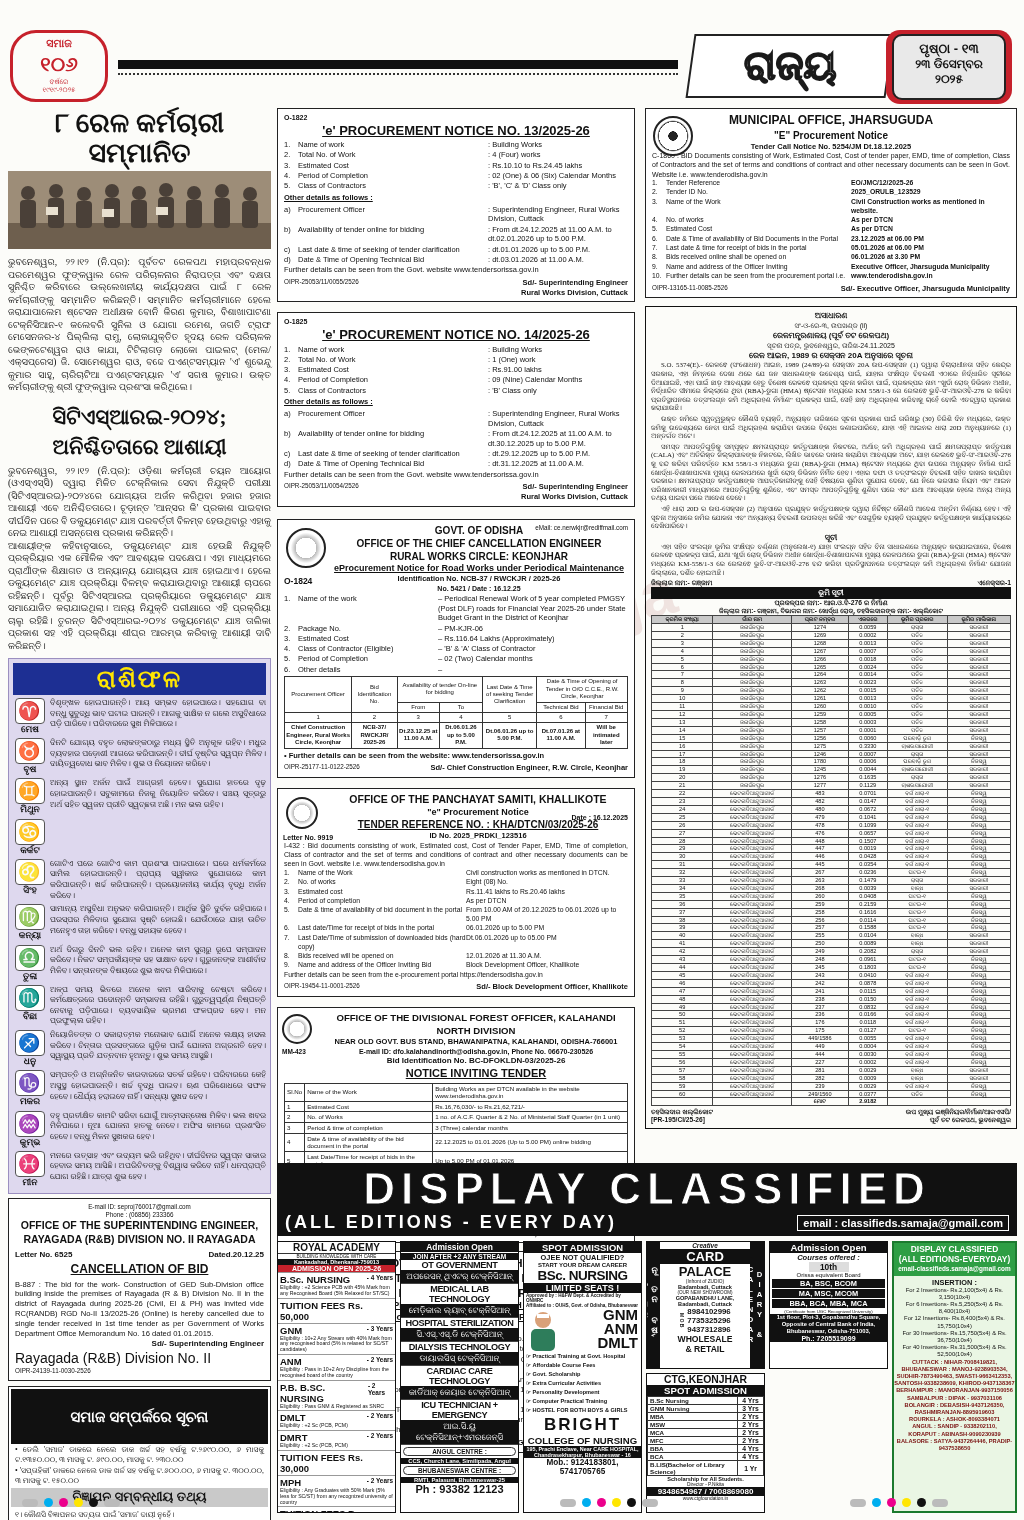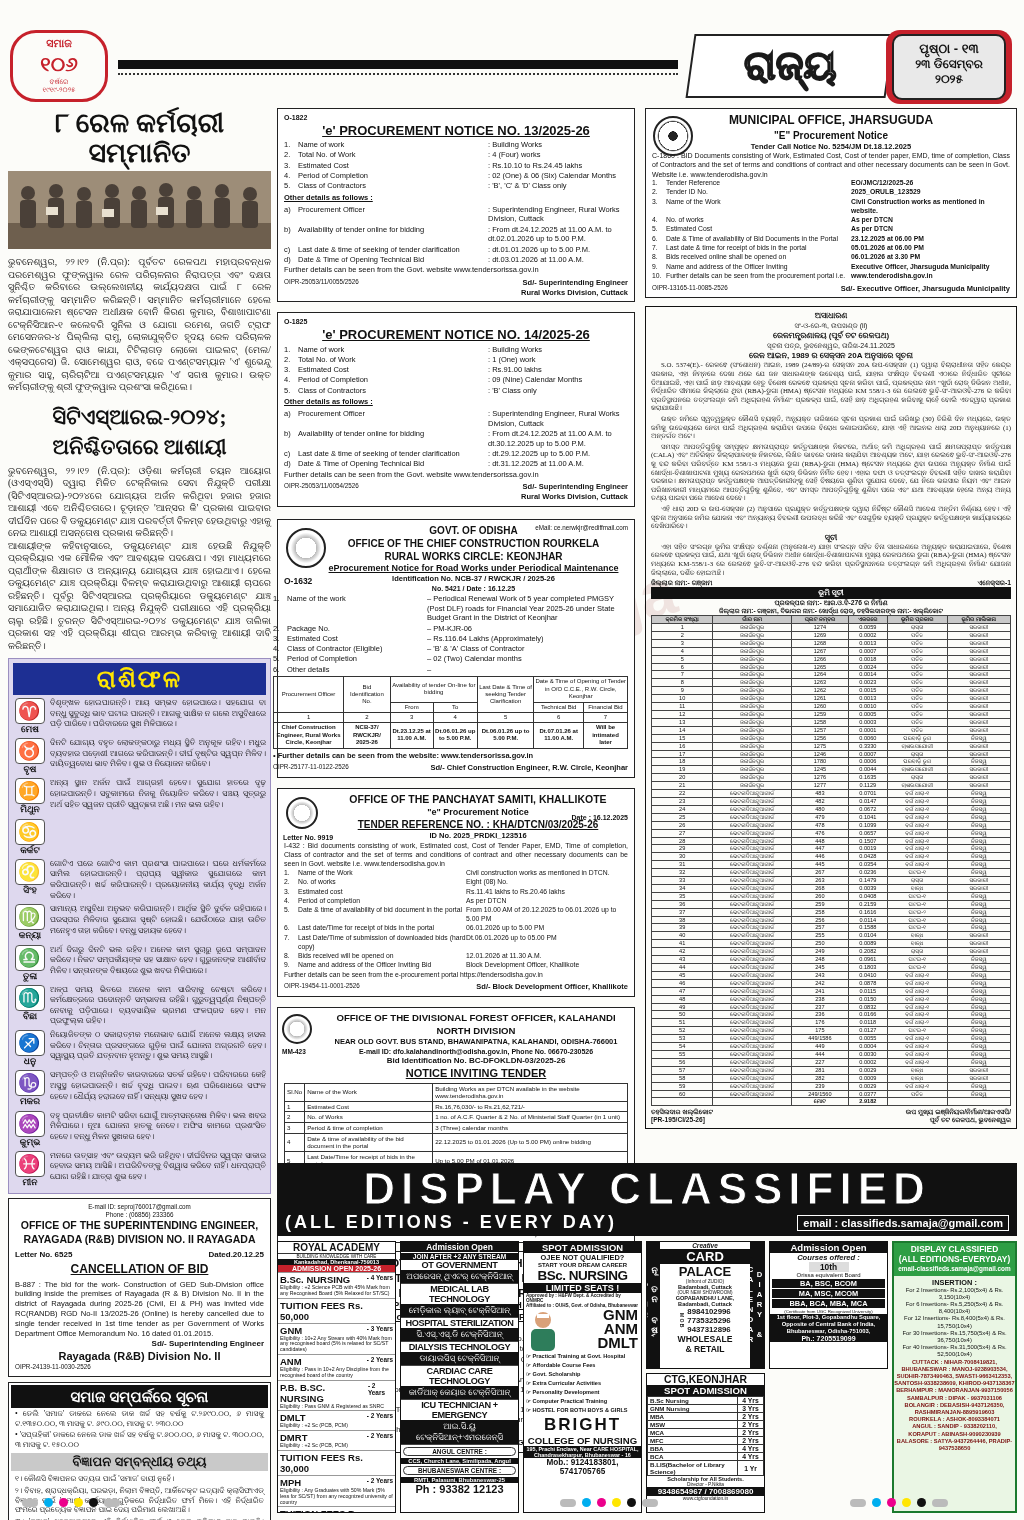--- a/index.html
+++ b/index.html
@@ -76,21 +76,21 @@
 .otit .od{background:#111;color:#fff;font-size:8.5px;text-align:center;padding:1px 0}
 .bullet-l{font-size:5.6px;line-height:7px;padding:1px 2px}
 .grn{background:#eaf6e4;border:2px solid #1c7a2e}
 .grn .gt{background:#2e9e44;color:#fff;text-align:center;font-weight:bold;font-size:8.4px;line-height:9.5px;padding:2px}
 .grn .rate{font-size:5.9px;line-height:7.2px;text-align:center}
 .grn .con{font-size:5.7px;line-height:7.2px;text-align:center;color:#7a1010;font-weight:bold}
 .regdots{position:absolute;display:flex;gap:6px;align-items:center}
 .dot{width:9px;height:9px;border-radius:50%}
 .pill{width:16px;height:8px;border-radius:4px;background:#bbb}
 .wm{left:290px;top:600px;font-size:64px;color:rgba(160,80,80,.14);transform:rotate(-14deg);font-weight:bold;white-space:nowrap}
-.samaj-blk{background:#111;color:#fff;font-weight:bold;text-align:center;font-size:15px;padding:2px 0}
+.samaj-blk{background:#111;color:#fff;font-weight:bold;text-align:center;font-size:15px;padding:18px 0}
 .info-li{font-size:7.6px;line-height:9.6px;font-family:"Liberation Serif",serif;text-align:justify;padding:1px 4px}
 .gray-bar{background:#c9c9c9;color:#111;font-weight:bold;text-align:center;font-size:13px;padding:1px 0;margin:2px 0}
 .vstrip{background:#111;color:#fff;writing-mode:vertical-rl;text-orientation:upright;font-weight:bold;text-align:center;font-size:9px;letter-spacing:1px}
 </style>
 </head>
 <body>
 
 <div class="page">
 
   <div class="abs mast-logo">
@@ -246,21 +246,21 @@
       <div class="ctr small">Phone : (06856) 233366</div>
       <div class="nt" style="font-size:10.5px">OFFICE OF THE SUPERINTENDING ENGINEER,</div>
       <div class="nt" style="font-size:10.5px">RAYAGADA (R&amp;B) DIVISION NO. II RAYAGADA</div>
       <div class="signrow bold" style="font-size:8px">
         <span>Letter No. 6525</span>
         <span>Dated.20.12.25</span>
       </div>
       <div class="nt u" style="font-size:12px;margin:2px 0">CANCELLATION OF BID</div>
       <div style="font-size:7.6px;text-align:justify">B-887 : The bid for the work- Construction of GED Sub-Division office building inside the premises of Rayagada (R &amp; B) Division No. II in the district of Rayagada during 2025-26 (Civil, EI &amp; PH) was invited vide RC(RANDB) RGD No-II 13/2025-26 (Online) is hereby cancelled due to single tender received in 1st time tender as per Government of Works Department Office Memorandum No. 16 dated 01.01.2015.</div>
       <div style="text-align:right;font-weight:bold;font-size:8px">Sd/- Superintending Engineer</div>
-      <div style="text-align:center;font-weight:bold;font-size:11px">Rayagada (R&amp;B) Division No. II</div>
+      <div style="text-align:left;font-weight:normal;font-size:14px">Rayagada (R&amp;B) Division No. II</div>
       <div class="small">OIPR-24139-11-0030-2526</div>
     </div>
 
     
     <div class="nb" style="margin-top:5px;padding:2px">
       <div class="samaj-blk">ସମାଜ ସମ୍ପର୍କରେ ସୂଚନା</div>
       <div>
           <div class="info-li">• <span>ଡେଲି 'ସମାଜ' ଡାକରେ ନେଲେ ଡାକ ଖର୍ଚ୍ଚ ସହ ବର୍ଷକୁ ଟ.୨୬୯୦.୦୦, ୬ ମାସକୁ ଟ.୧୩୫୦.୦୦, ୩ ମାସକୁ ଟ. ୬୯୦.୦୦, ମାସକୁ ଟ. ୨୩୦.୦୦</span></div>
           <div class="info-li">• <span>'ସପ୍ତାହିକୀ' ଡାକରେ ନେଲେ ଡାକ ଖର୍ଚ୍ଚ ସହ ବର୍ଷକୁ ଟ.୬୦୦.୦୦, ୬ ମାସକୁ ଟ. ୩୦୦.୦୦, ୩ ମାସକୁ ଟ. ୧୫୦.୦୦</span></div>
         </div>
@@ -389,28 +389,28 @@
             <span class="kv2">: dt.31.12.2025 at 11.00 A.M.</span>
           </div>
         </div>
       <div>Further details can be seen from the Govt. website www.tendersorissa.gov.in</div>
       <div class="signrow">
         <span class="small">OIPR-25053/11/0054/2526</span>
         <span class="bold" style="text-align:right"><span>Sd/- Superintending Engineer</span><br><span>Rural Works Division, Cuttack</span></span>
       </div>
     </div>
 
-    <div class="nb" style="margin-top:12px;padding-left:41px">
+    <div class="nb" style="margin-top:12px;padding-left:52px">
       <div class="seal"></div>
       <div style="position:absolute;right:6px;top:4px" class="small">eMail: ce.nerwkjr@rediffmail.com</div>
       <div class="nt" style="font-size:10px">GOVT. OF ODISHA</div>
-      <div class="nt" style="font-size:10px">OFFICE OF THE CHIEF CONSTRUCTION ROURKELA</div>
+      <div class="nt" style="font-size:10px">OFFICE OF THE CHIEF CANCELLATION ENGINEER</div>
       <div class="nt" style="font-size:10px">RURAL WORKS CIRCLE: KEONJHAR</div>
       <div class="nt u" style="font-size:9px">eProcurement Notice for Road Works under Periodical Maintenance</div>
-      <div style="position:absolute;left:6px;top:56px;font-weight:bold;font-size:8.5px">O-1632</div>
+      <div style="position:absolute;left:6px;top:56px;font-weight:bold;font-size:8.5px">O-1824</div>
       <div class="nt" style="font-size:7.5px">Identification No. NCB-37 / RWCKJR / 2025-26</div>
       <div class="nt" style="font-size:7px">No. 5421 / Date : 16.12.25</div>
       <div style="margin-left:-46px">
           <div class="kvr">
             <span class="kn">1.</span>
             <span class="kk" style="flex-basis:140px">Name of the work</span>
             <span class="kv2">– Periodical Renewal Work of 5 year completed PMGSY (Post DLF) roads for Financial Year 2025-26 under State Budget Grant in the District of Keonjhar</span>
           </div>
           <div class="kvr">
             <span class="kn">2.</span>

